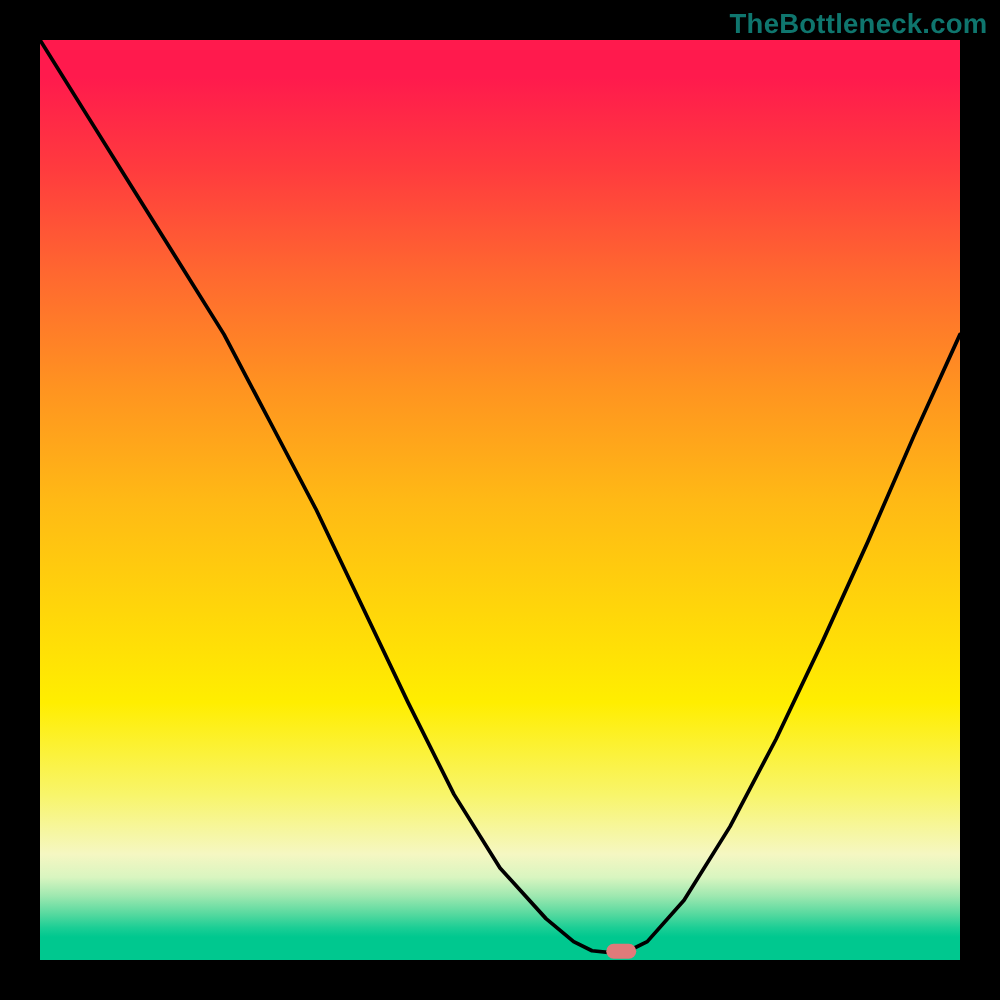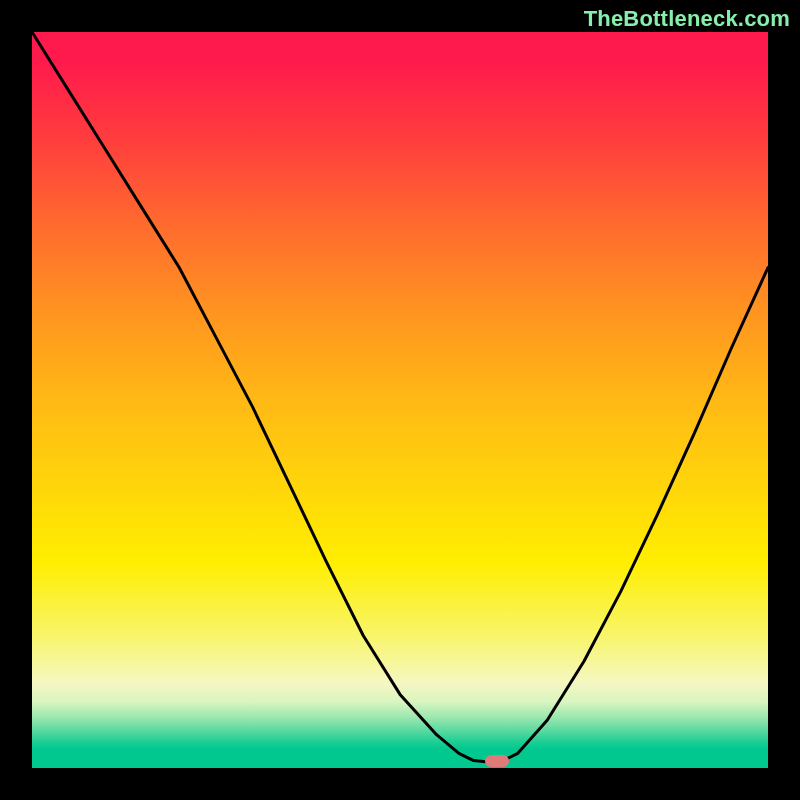--- a/index.html
+++ b/index.html
@@ -61,21 +61,21 @@
     transform: translate(-50%, -50%);
     pointer-events: none;
   }
   .watermark {
     position: absolute;
     top: 6px;
     right: 10px;
     font-family: Arial, Helvetica, sans-serif;
     font-size: 22px;
     font-weight: 600;
-    color: #86efac;
+    color: #0f766e;
     letter-spacing: 0.2px;
     pointer-events: none;
   }
 </style>
 </head>
 <body>
 
 <div class="stage">
 
   <div class="plot">

